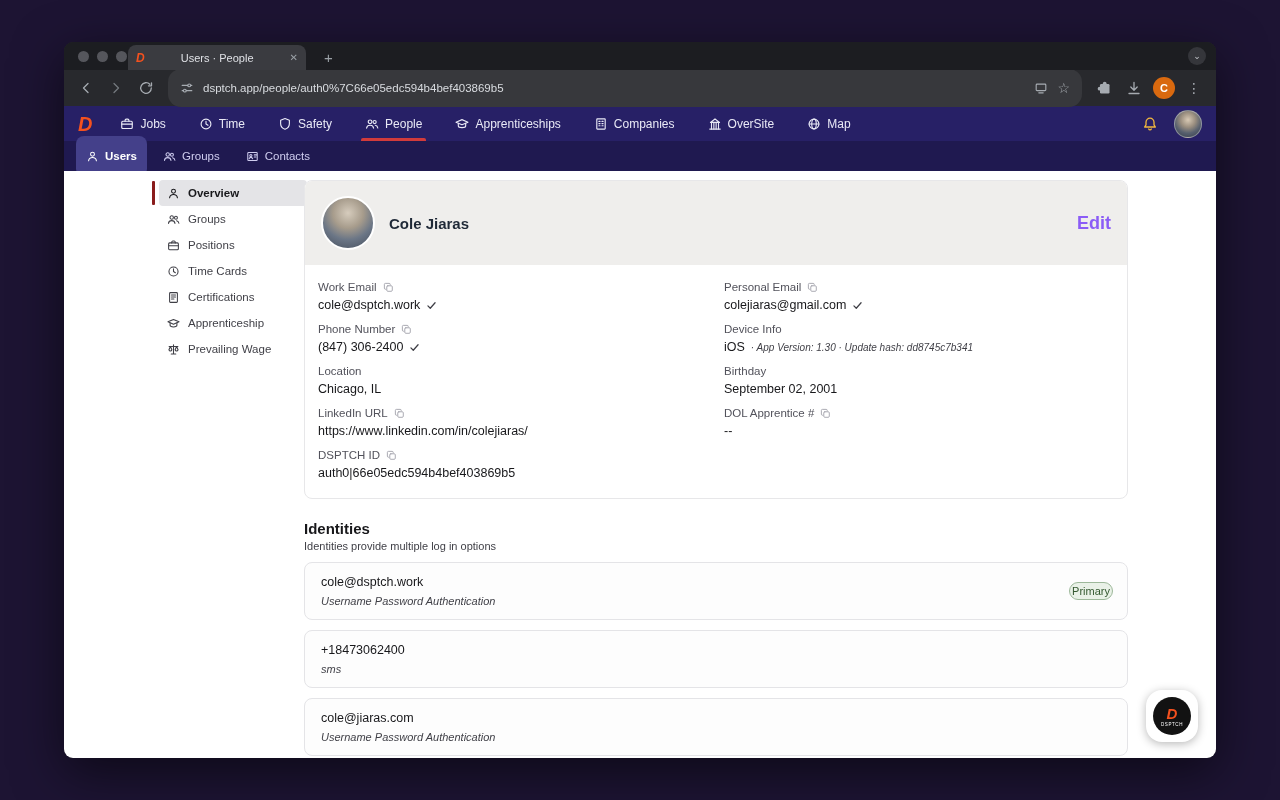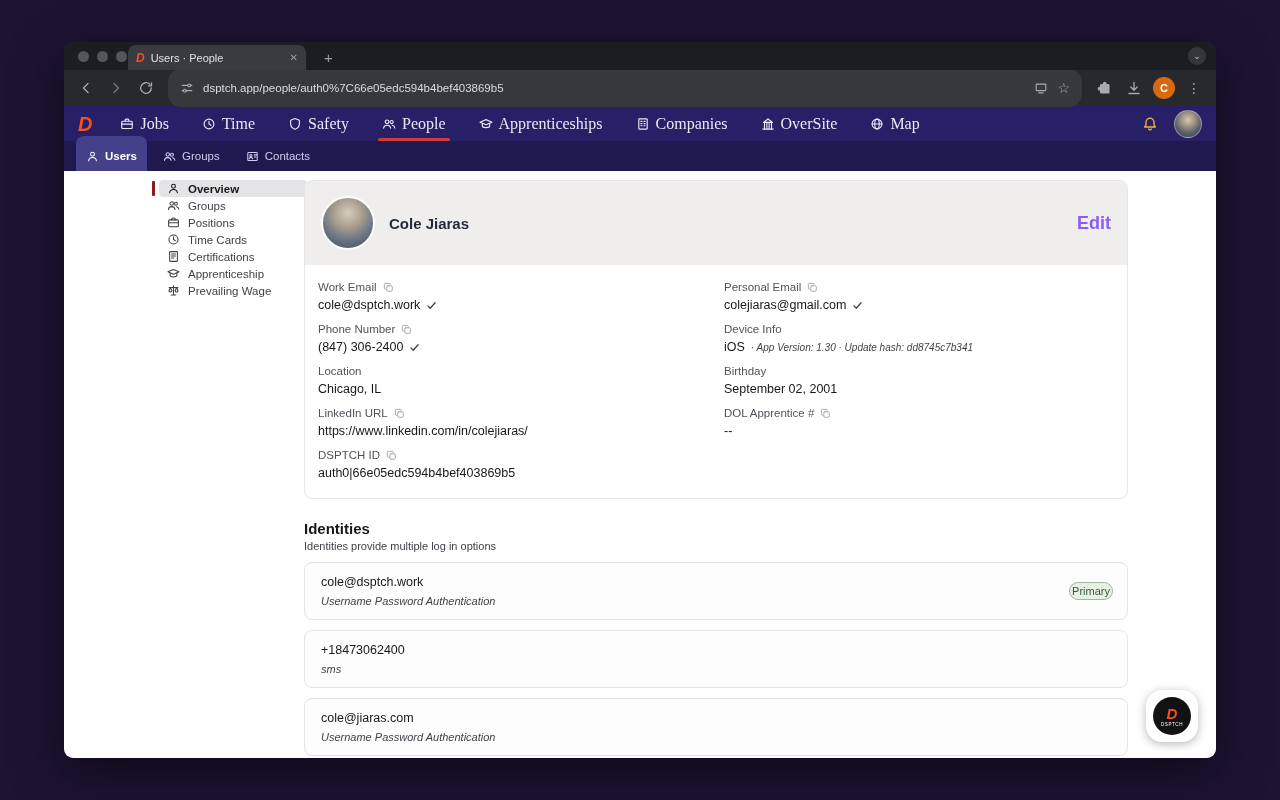--- a/index.html
+++ b/index.html
@@ -11,21 +11,21 @@
   .window { position:absolute; left:64px; top:42px; width:1152px; height:716px; border-radius:9px; overflow:hidden;
             background:#28292d; box-shadow:0 14px 50px rgba(0,0,0,.55); }
 
   
   .tabstrip { height:28px; background:#1c1d21; display:flex; align-items:flex-end; position:relative; }
   .lights { display:flex; gap:8px; align-items:center; position:absolute; left:14px; top:0; height:28px; }
   .light { width:11px; height:11px; border-radius:50%; background:#55565c; }
   .tab { margin-left:64px; width:178px; height:25px; background:#3a3b40; border-radius:8px 8px 0 0;
          display:flex; align-items:center; padding:0 8px; gap:6px; }
   .favicon { color:#f4511e; font-weight:900; font-style:italic; font-size:12px; line-height:1; }
-  .tab-title { color:#dfe1e5; font-size:11px; flex:1; white-space:nowrap; overflow:hidden; }
+  .tab-title { color:#dfe1e5; font-size:11px; flex:1; white-space:nowrap; overflow:hidden;text-align:center; }
   .tab-close { color:#9aa0a6; font-size:10px; }
   .newtab { color:#9aa0a6; font-size:15px; margin-left:12px; height:25px; display:flex; align-items:center; padding:0 6px; }
   .strip-right { position:absolute; right:10px; top:5px; width:18px; height:18px; border-radius:50%;
                  background:#35363b; color:#c3c6cb; display:flex; align-items:center; justify-content:center; font-size:9px; }
 
   .toolbar { height:36px; background:#28292d; display:flex; align-items:center; padding:0 8px; gap:2px; }
   .tbtn { width:28px; height:28px; display:flex; align-items:center; justify-content:center; color:#a6abb1; font-size:14px; flex:0 0 auto; }
   .tbtn svg { width:16px; height:16px; }
   .tbtn.dim { color:#74787e; }
   .urlbar { flex:1; height:38px; background:#37383c; border-radius:13px; display:flex; align-items:center;
@@ -33,42 +33,42 @@
   .urlbar .tbicon { color:#a6abb1; display:flex; align-items:center; }
   .urlbar .tbicon svg { width:14px; height:14px; }
   .url-text { color:#d9dce0; font-size:11.5px; flex:1; white-space:nowrap; overflow:hidden; }
   .star { font-size:14px; }
   .avatar-c { width:22px; height:22px; border-radius:50%; background:#d9690f; color:#fff; font-size:11px;
               font-weight:700; display:flex; align-items:center; justify-content:center; }
 
   
   .appnav { height:35px; background:#272066; display:flex; align-items:center; padding:0 14px; }
   .brand { color:#f4511e; font-weight:900; font-size:20px; font-style:italic; margin-right:24px; line-height:1; }
-  .nav-item { display:flex; align-items:center; gap:6px; font-size:16px; font-weight:500; padding:0 4px;
-              height:100%; position:relative; margin-right:25px; color:#e9e9f6; white-space:nowrap;font-family:Liberation Serif, serif; }
+  .nav-item { display:flex; align-items:center; gap:6px; font-size:12px; font-weight:500; padding:0 4px;
+              height:100%; position:relative; margin-right:25px; color:#e9e9f6; white-space:nowrap; }
   .nav-item svg { width:14px; height:14px; }
   .nav-item.active::after { content:""; position:absolute; left:0; right:0; bottom:0; height:3px;
                             background:#d23b3b; border-radius:2px 2px 0 0; }
   .nav-spacer { flex:1; }
   .bell { color:#f3b83e; margin-right:16px; display:flex; }
   .bell svg { width:16px; height:16px; }
   .nav-avatar { width:28px; height:28px; border-radius:50%; border:1px solid rgba(255,255,255,.35);
                 background:radial-gradient(circle at 50% 34%, #d8c9b4 0%, #9b8f80 34%, #57606e 62%, #333a46 100%); }
 
   .subnav { height:30px; background:#1f1950; display:flex; align-items:center; padding:0 12px; gap:6px; }
   .subnav-item { display:flex; align-items:center; gap:6px; font-size:11.5px; color:#cfcdef; padding:14px 10px; border-radius:8px; }
   .subnav-item svg { width:13px; height:13px; }
   .subnav-item.active { background:#44408a; color:#fff; font-weight:600; }
 
   
   .content { position:relative; height:587px; background:#fff; overflow:hidden; }
 
   .sidebar { position:absolute; left:95px; top:9px; width:148px; }
   .side-item { display:flex; align-items:center; gap:8px; font-size:11.5px; color:#3f3f46; padding:0 8px;
-               border-radius:4px; position:relative; height:17px; }
+               border-radius:4px; position:relative; height:26px; }
   .side-item svg { width:13px; height:13px; flex:0 0 auto; }
   .side-item.active { background:#e4e4e7; color:#18181b; font-weight:700; }
   .side-item.active::before { content:""; position:absolute; left:-7px; top:1px; bottom:1px; width:3px;
                               background:#8a1c1c; border-radius:1px; }
 
   .main { position:absolute; left:240px; top:9px; width:824px; }
 
   .pcard { border:1px solid #e7e7e9; border-radius:8px; overflow:hidden; background:#fff; }
   .pheader { background:#efeeec; height:84px; display:flex; align-items:center; padding:0 16px; gap:14px; }
   .pavatar { width:54px; height:54px; border-radius:50%; border:2px solid #fff; flex:0 0 auto;

